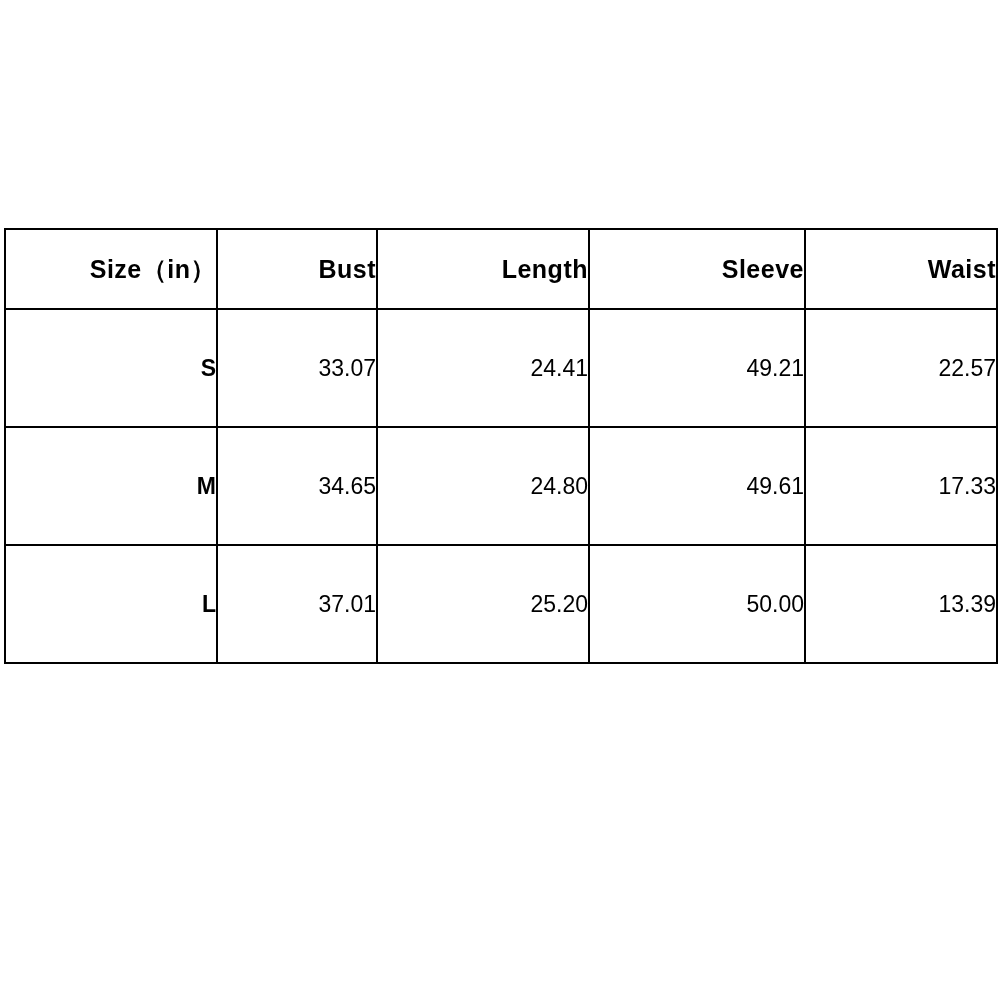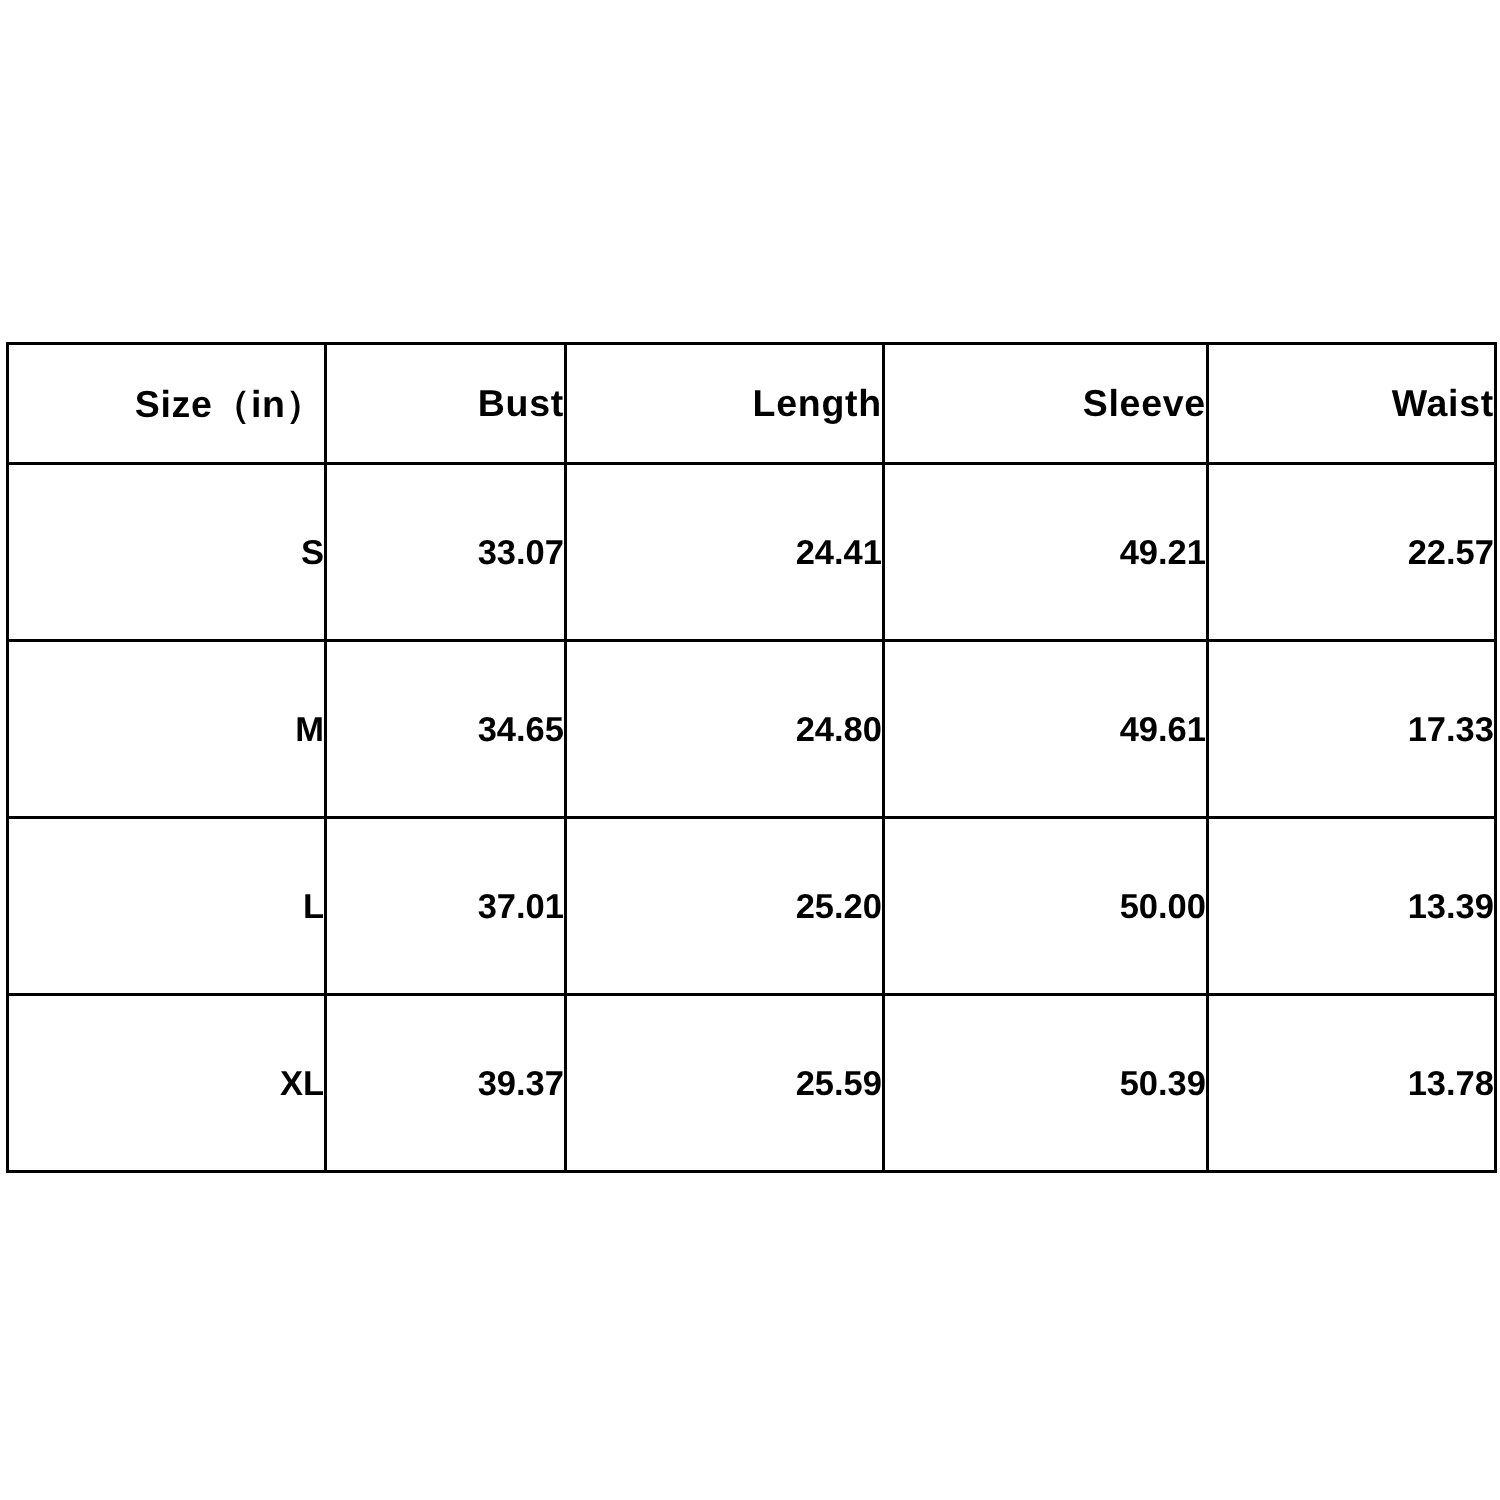--- a/index.html
+++ b/index.html
@@ -51,21 +51,21 @@
   }
   table.size-table thead th {
     height: 78px;
     font-size: 25px;
     font-weight: bold;
     letter-spacing: 0.5px;
   }
   table.size-table tbody td {
     height: 116px;
     font-size: 23px;
-    font-weight: bold;
+    font-weight: normal;
   }
   table.size-table tbody td.size-cell {
     font-size: 23px;
     font-weight: bold;
   }
 </style>
 </head>
 <body>
 
 <div class="sheet">
@@ -103,24 +103,17 @@
           <td>49.61</td>
           <td>17.33</td>
         </tr>
         <tr>
           <td class="size-cell">L</td>
           <td>37.01</td>
           <td>25.20</td>
           <td>50.00</td>
           <td>13.39</td>
         </tr>
-        <tr>
-          <td class="size-cell">XL</td>
-          <td>39.37</td>
-          <td>25.59</td>
-          <td>50.39</td>
-          <td>13.78</td>
-        </tr>
       </tbody>
     </table>
   </div>
 
 </div>
 
 </body></html>

